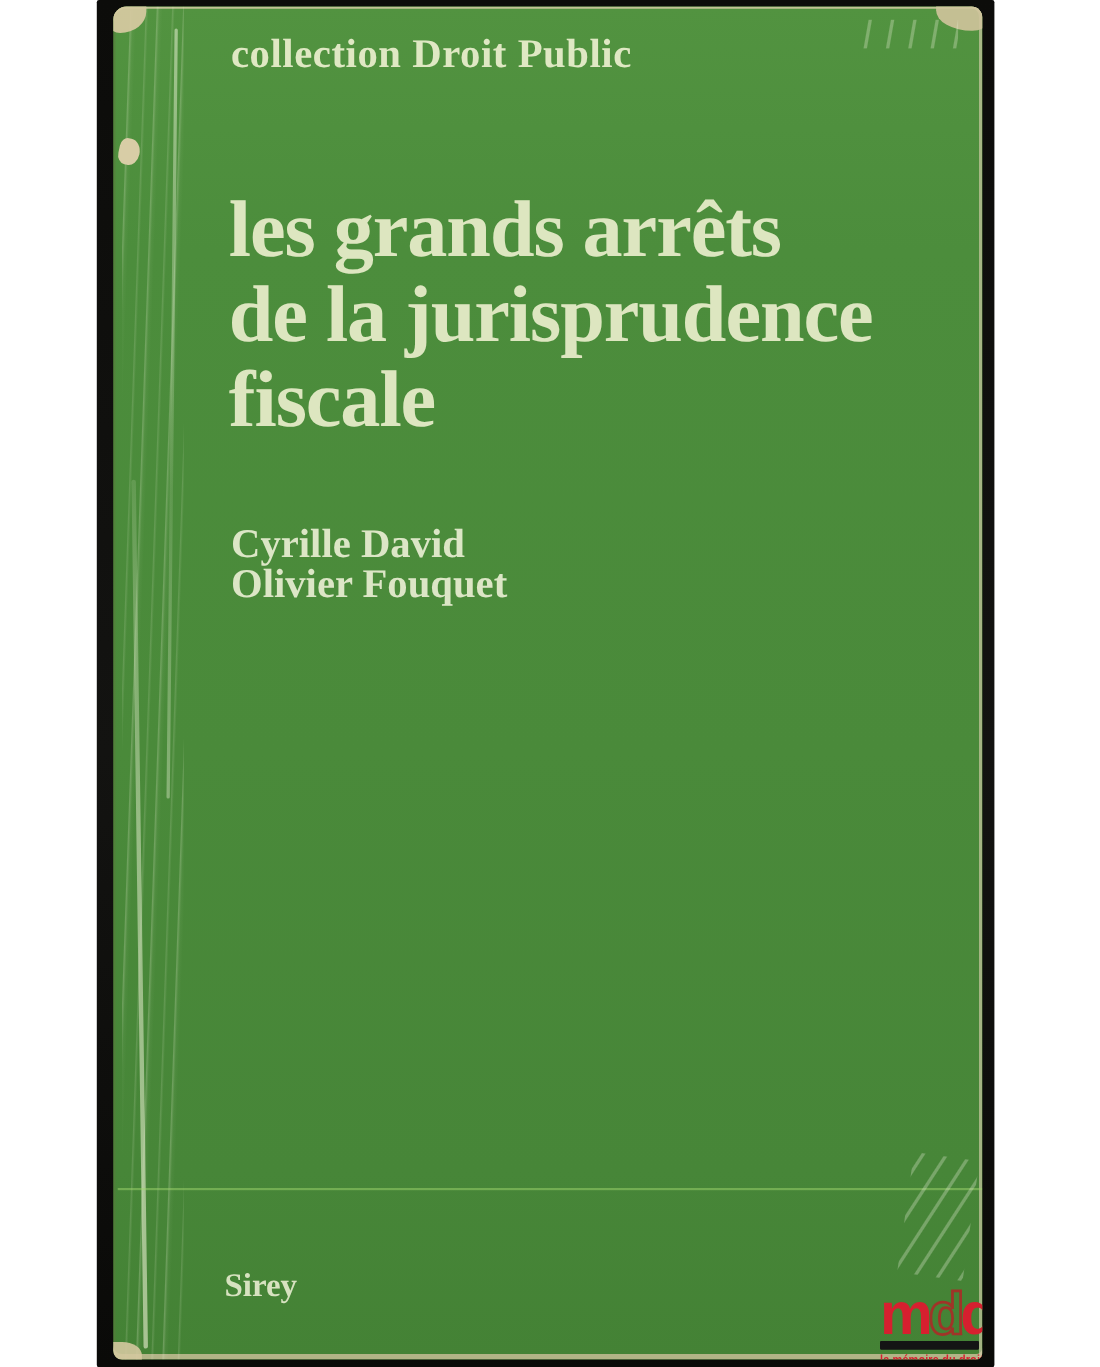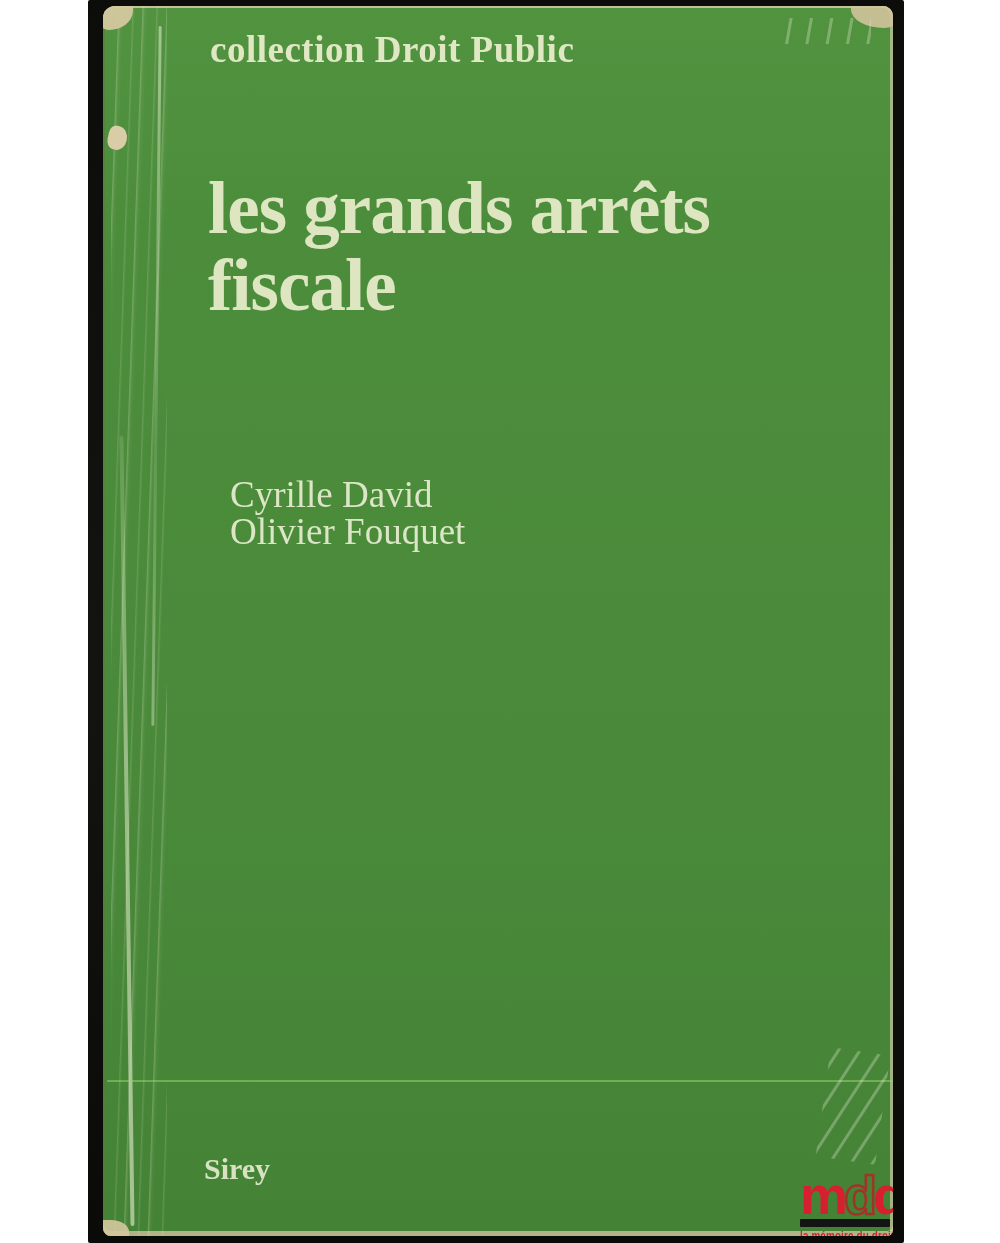--- a/index.html
+++ b/index.html
@@ -130,25 +130,24 @@
   }
   .title {
     position: absolute; left: 105px; top: 164px;
     font-size: 73px; font-weight: bold;
     line-height: 77px;
     color: #dde6c0;
     letter-spacing: -1px;
   }
   .authors {
     position: absolute; left: 107px; top: 470px;
-    font-size: 37px; font-weight: normal;
+    font-size: 37px; font-weight: bold;
     line-height: 37px;
     color: #dce6c6;
     letter-spacing: 0;
-    margin-left: 20px;
   }
   .publisher {
     position: absolute; left: 101px; top: 1146px;
     font-size: 30px; font-weight: bold;
     color: #d7e2c0;
   }
   
   .mdd {
     position: absolute; left: 697px; top: 1166px;
     width: 96px;
@@ -201,20 +200,21 @@
     <div class="corner-wear-tr"></div>
     <div class="corner-wear-bl"></div>
     <div class="hairline"></div>
     <div class="scuff-br"></div>
     <div class="scuff-tr"></div>
 
     <div class="collection">collection Droit Public</div>
 
     <div class="title">
       <div>les grands arrêts</div>
+      <div>de la jurisprudence</div>
       <div>fiscale</div>
     </div>
 
     <div class="authors">
       <div>Cyrille David</div>
       <div>Olivier Fouquet</div>
     </div>
 
     <div class="publisher">Sirey</div>
 

